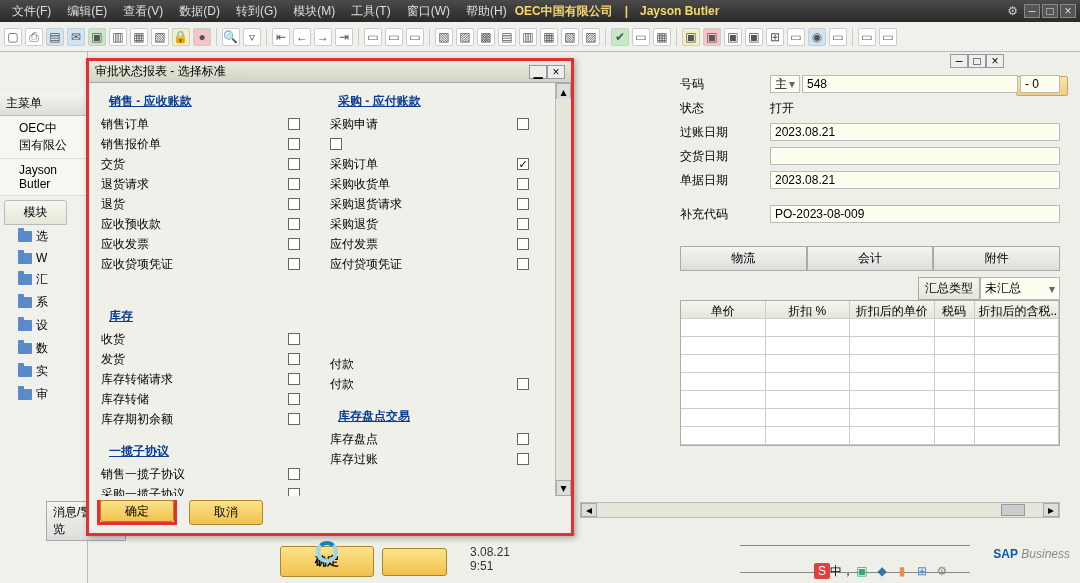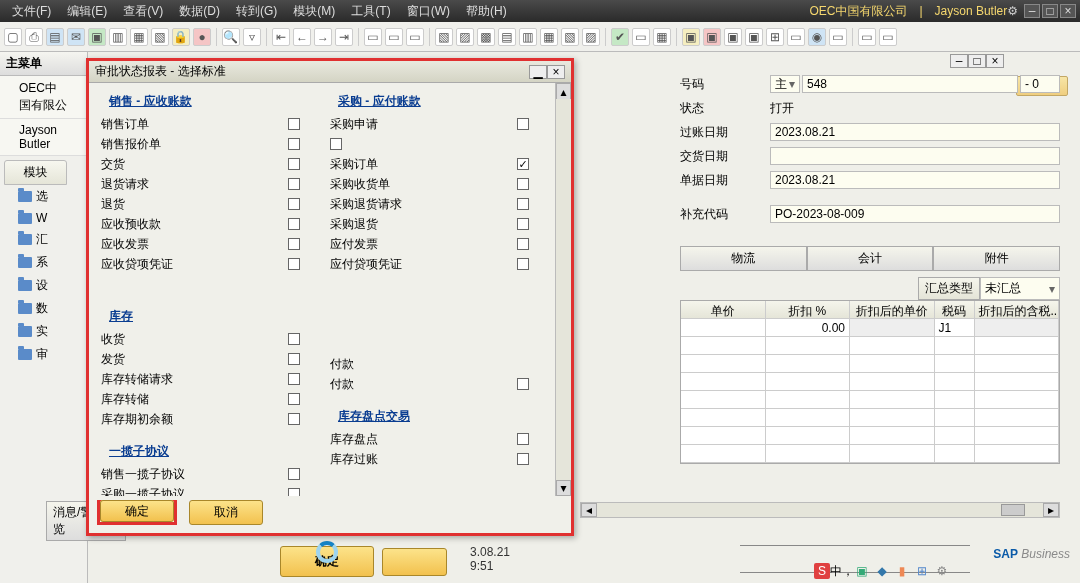--- a/index.html
+++ b/index.html
@@ -1,39 +1,39 @@
 <!DOCTYPE html>
 <html><head>
 <meta charset="utf-8">
 <style>
   * { box-sizing: border-box; font-family: "Microsoft YaHei", Arial, sans-serif; font-size: 12px; }
   body { margin: 0; padding: 0; background: #e0e0e0; width: 1080px; height: 583px; overflow: hidden; position: relative; }
   
   
   .menubar { background: linear-gradient(#4a4a4a,#2a2a2a); height: 22px; display: flex; align-items: center; color: #ddd; padding: 0 4px; }
   .menubar .menu-item { padding: 2px 8px; cursor: pointer; }
-  .menubar .title-center { flex: 1; text-align: right; color: #f5d76e; font-weight: normal; }
+  .menubar .title-center { flex: 1; text-align: left; color: #f5d76e; font-weight: bold; }
   .menubar .win-ctrl { display: flex; gap: 2px; margin-left: auto; }
   .menubar .win-ctrl span { width: 16px; height: 14px; background: #555; border: 1px solid #888; display: inline-flex; align-items: center; justify-content: center; color: #ddd; cursor: pointer; }
   
   
   .toolbar { background: #f0f0ec; height: 30px; border-bottom: 1px solid #bbb; display: flex; align-items: center; padding: 0 4px; gap: 3px; }
   .tb-icon { width: 18px; height: 18px; border: 1px solid #ccc; background: #fff; border-radius: 2px; display: inline-flex; align-items: center; justify-content: center; cursor: pointer; color: #555; }
   .tb-sep { width: 1px; height: 18px; background: #ccc; margin: 0 2px; }
   .tb-icon.green { background: #c5e8c5; }
   .tb-icon.blue { background: #cfe4f5; }
   .tb-icon.yellow { background: #f5eec0; }
   .tb-icon.red { background: #f5c5c5; }
 
   
   .main { display: flex; height: calc(100% - 52px); background: #efefe9; position: relative; }
   
   
   .sidebar { width: 88px; background: #f0f0ec; border-right: 1px solid #bbb; display: flex; flex-direction: column; }
-  .sidebar-header { background: linear-gradient(#f5f5f0,#ddd); padding: 3px 6px; border-bottom: 1px solid #bbb; font-weight: bold; }
+  .sidebar-header { background: linear-gradient(#f5f5f0,#ddd); padding: 3px 6px; border-bottom: 1px solid #bbb; font-weight: normal; margin-top: 40px; }
   .sidebar .company { padding: 4px 19px; border-bottom: 1px solid #ddd; background:#f7f7f2; }
   .sidebar .tabbtn { background: linear-gradient(#f7f7ef,#e5e5d8); border: 1px solid #bbb; border-radius: 3px 3px 0 0; margin: 4px 20px 0 4px; padding: 3px 6px; text-align: center; }
   .tree-item { display: flex; align-items: center; padding: 3px 4px 3px 18px; gap: 4px; cursor: pointer; }
   .folder-icon { width: 14px; height: 11px; background: #5a8bc9; border-radius: 1px; position: relative; }
   .folder-icon::before { content:''; position:absolute; top:-3px; left:0; width:6px; height:3px; background:#5a8bc9; border-radius:1px 1px 0 0; }
 
   
   .doc-panel { position: absolute; right: 20px; top: 56px; width: 380px; }
   .doc-row { display: flex; align-items: center; margin-bottom: 4px; height: 20px; }
   .doc-row label { width: 90px; }
@@ -267,27 +267,20 @@
     <div class="doc-grid">
       <div class="grid-row grid-head">
         <div class="grid-cell">单价</div>
         <div class="grid-cell">折扣 %</div>
         <div class="grid-cell">折扣后的单价</div>
         <div class="grid-cell" style="flex:0 0 40px">税码</div>
         <div class="grid-cell">折扣后的含税...</div>
       </div>
       <div class="grid-row">
         <div class="grid-cell"></div>
-        <div class="grid-cell" style="text-align:right">0.00</div>
-        <div class="grid-cell" style="background:#eee"></div>
-        <div class="grid-cell" style="flex:0 0 40px">J1</div>
-        <div class="grid-cell" style="background:#eee"></div>
-      </div>
-      <div class="grid-row">
-        <div class="grid-cell"></div>
           <div class="grid-cell"></div>
           <div class="grid-cell"></div>
           <div class="grid-cell" style="flex:0 0 40px"></div>
           <div class="grid-cell"></div>
       </div>
       <div class="grid-row">
         <div class="grid-cell"></div>
           <div class="grid-cell"></div>
           <div class="grid-cell"></div>
           <div class="grid-cell" style="flex:0 0 40px"></div>

